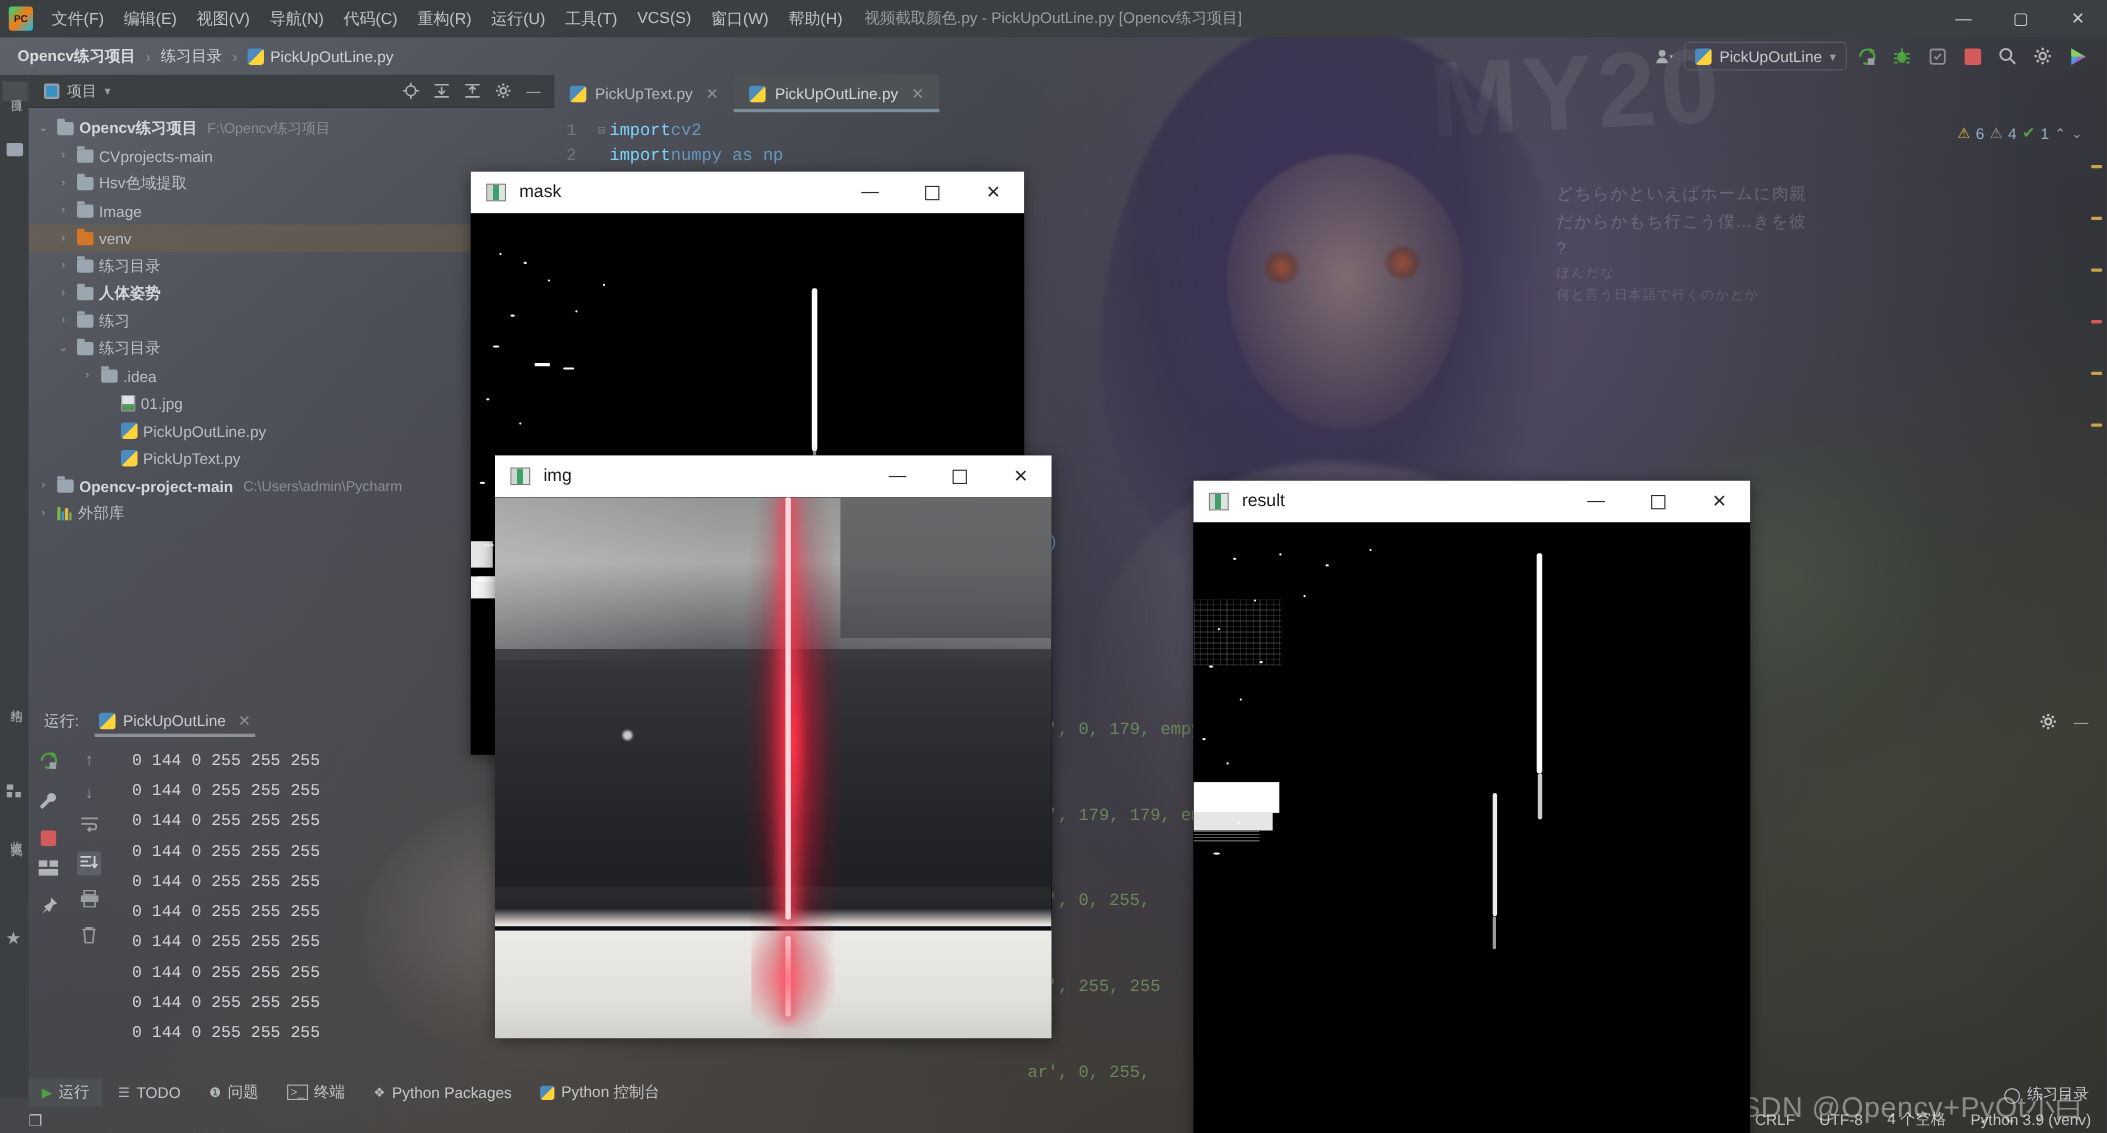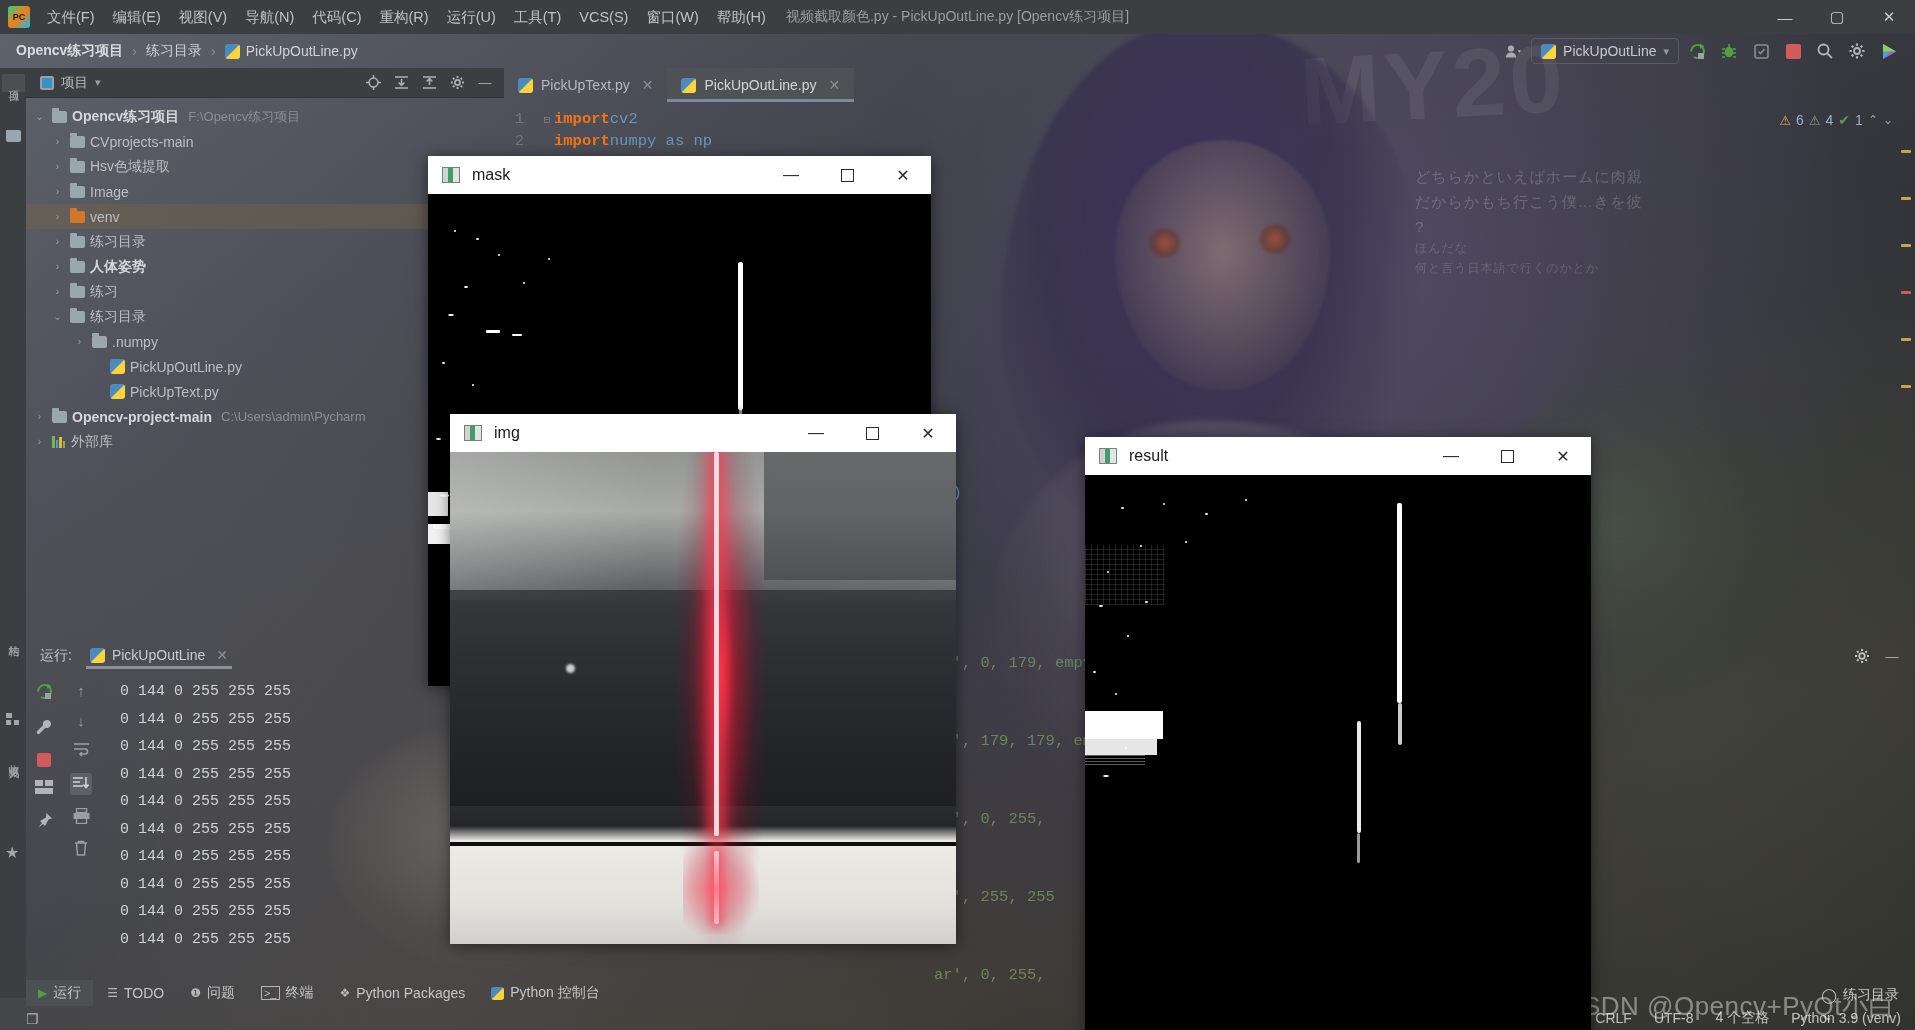--- a/index.html
+++ b/index.html
@@ -215,21 +215,21 @@
   .etab.active { background: #4e5254; color: #d2d5d8; }
   .etab.active:after {
     content: ""; position: absolute; left: 0; right: 0; bottom: 0; height: 3px; background: #7a8c99;
   }
   .etab .x { color: #8d9094; font-size: 14px; margin-left: 4px; }
   .gutter-line {
     display: flex; font-family: "Liberation Mono", "DejaVu Sans Mono", monospace;
     font-size: 15.5px; height: 22px; align-items: center;
   }
   .lnum { width: 36px; text-align: right; color: #737679; padding-right: 16px; flex: none; }
-  .kw { color: #f97316; font-weight: bold; }
+  .kw { color: #7dd3fc; }
   .str { color: #6a8759; }
   .num { color: #6897bb; }
   .fold {
     width: 14px; text-align: center; color: #7d8184; font-size: 11px; flex: none;
   }
   .code-snips {
     position: absolute; left: 430px; top: 360px;
     font-family: "Liberation Mono", "DejaVu Sans Mono", monospace;
     font-size: 15.5px; line-height: 26px; white-space: pre;
   }
@@ -569,21 +569,26 @@
         <span class="tlabel">练习</span>
       </div>
       <div class="trow">
         <span class="arrow" style="margin-left:18px">⌄</span>
         <span class="folder"></span>
         <span class="tlabel">练习目录</span>
       </div>
       <div class="trow">
         <span class="arrow" style="margin-left:40px">›</span>
         <span class="folder"></span>
-        <span class="tlabel">.numpy</span>
+        <span class="tlabel">.idea</span>
+      </div>
+      <div class="trow">
+        <span class="arrow" style="margin-left:58px"></span>
+        <span class="imgfile"></span>
+        <span class="tlabel">01.jpg</span>
       </div>
       <div class="trow">
         <span class="arrow" style="margin-left:58px"></span>
         <span class="pyfile-ico"></span>
         <span class="tlabel">PickUpOutLine.py</span>
       </div>
       <div class="trow">
         <span class="arrow" style="margin-left:58px"></span>
         <span class="pyfile-ico"></span>
         <span class="tlabel">PickUpText.py</span>

